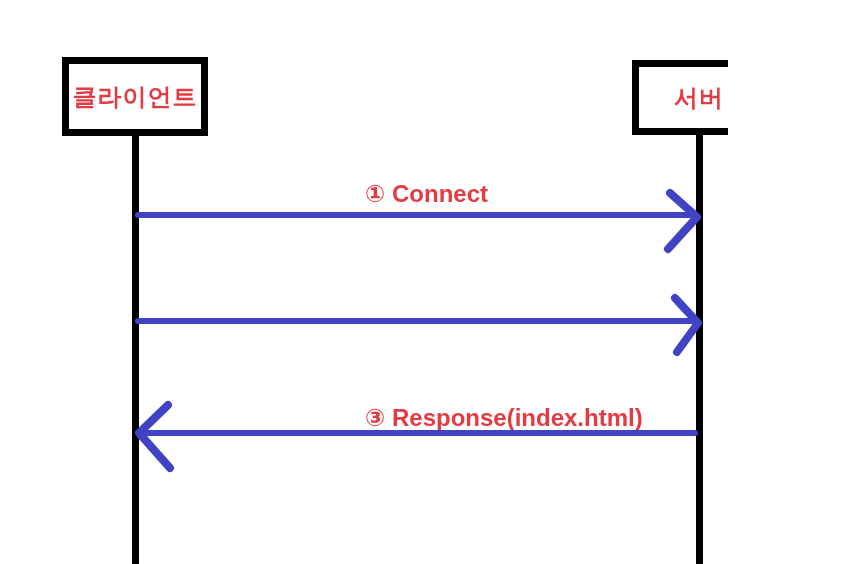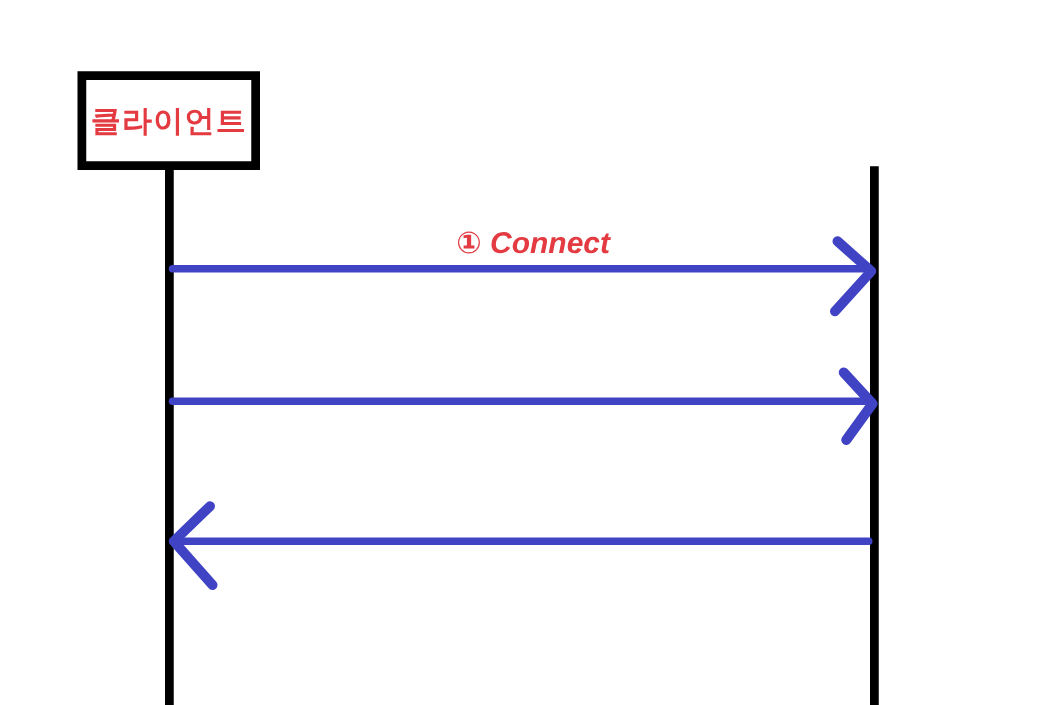--- a/index.html
+++ b/index.html
@@ -43,51 +43,54 @@
   }
   .lifeline.client { left: 132px; top: 134px; height: 430px; }
   .lifeline.server { left: 696px; top: 133px; height: 431px; }
   .msg-label {
     position: absolute;
     left: 365px;
     color: var(--text-red);
     font-weight: bold;
     font-size: 24px;
     white-space: nowrap;
-    font-style: italic;
   }
   .msg-label.m1 { top: 180px; }
   .msg-label.m2 { top: 288px; }
   .msg-label.m3 { top: 404px; }
   svg.arrow { position: absolute; color: var(--arrow-blue); overflow: visible; }
   svg.arrow.a1 { left: 130px; top: 183px; }
   svg.arrow.a2 { left: 130px; top: 289px; }
   svg.arrow.a3 { left: 125px; top: 398px; }
 </style>
 </head>
 <body>
 
 <div id="diagram">
 
   <div class="actor-box client">
     <span class="actor-label">클라이언트</span>
   </div>
+  <div class="actor-box server">
+    <span class="actor-label">서버</span>
+  </div>
 
   <div class="lifeline client"></div>
   <div class="lifeline server"></div>
 
   <span class="msg-label m1">① Connect</span>
   <svg class="arrow a1" width="580" height="75" viewBox="0 0 580 75">
     <line x1="8" y1="32" x2="562" y2="32" stroke="currentColor" stroke-width="6" stroke-linecap="round"></line>
     <polyline points="540,10 567,34 538,66" fill="none" stroke="currentColor" stroke-width="8" stroke-linecap="round" stroke-linejoin="round"></polyline>
   </svg>
 
   <svg class="arrow a2" width="580" height="75" viewBox="0 0 580 75">
     <line x1="8" y1="32" x2="562" y2="32" stroke="currentColor" stroke-width="6" stroke-linecap="round"></line>
     <polyline points="545,9 568,34 547,63" fill="none" stroke="currentColor" stroke-width="8" stroke-linecap="round" stroke-linejoin="round"></polyline>
   </svg>
 
+  <span class="msg-label m3">③ Response(index.html)</span>
   <svg class="arrow a3" width="580" height="75" viewBox="0 0 580 75">
     <line x1="20" y1="35" x2="570" y2="35" stroke="currentColor" stroke-width="6" stroke-linecap="round"></line>
     <polyline points="43,7 14,35 45,70" fill="none" stroke="currentColor" stroke-width="8" stroke-linecap="round" stroke-linejoin="round"></polyline>
   </svg>
 
 </div>
 
 </body></html>

